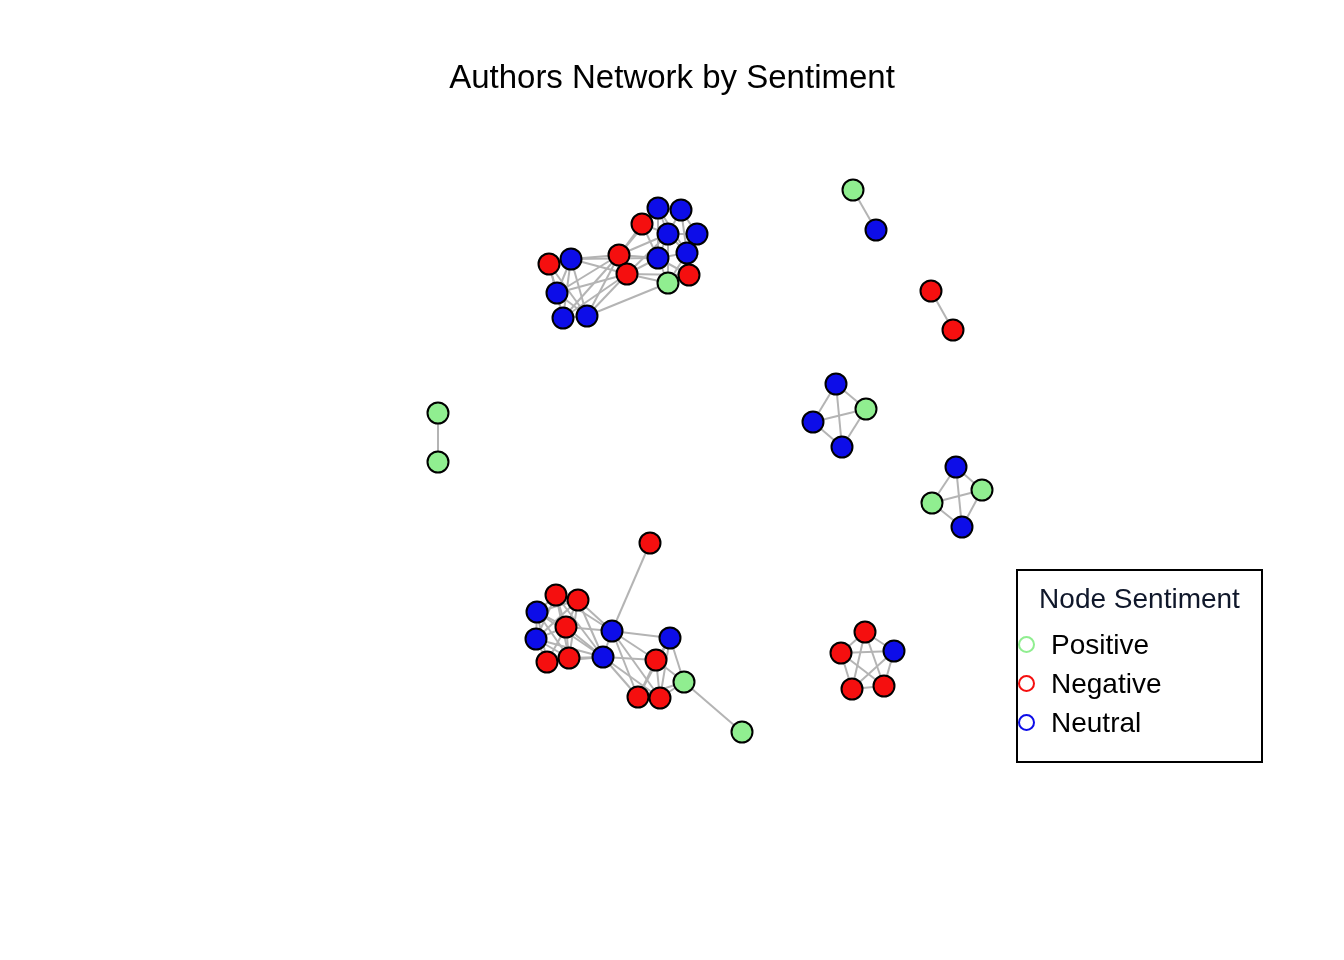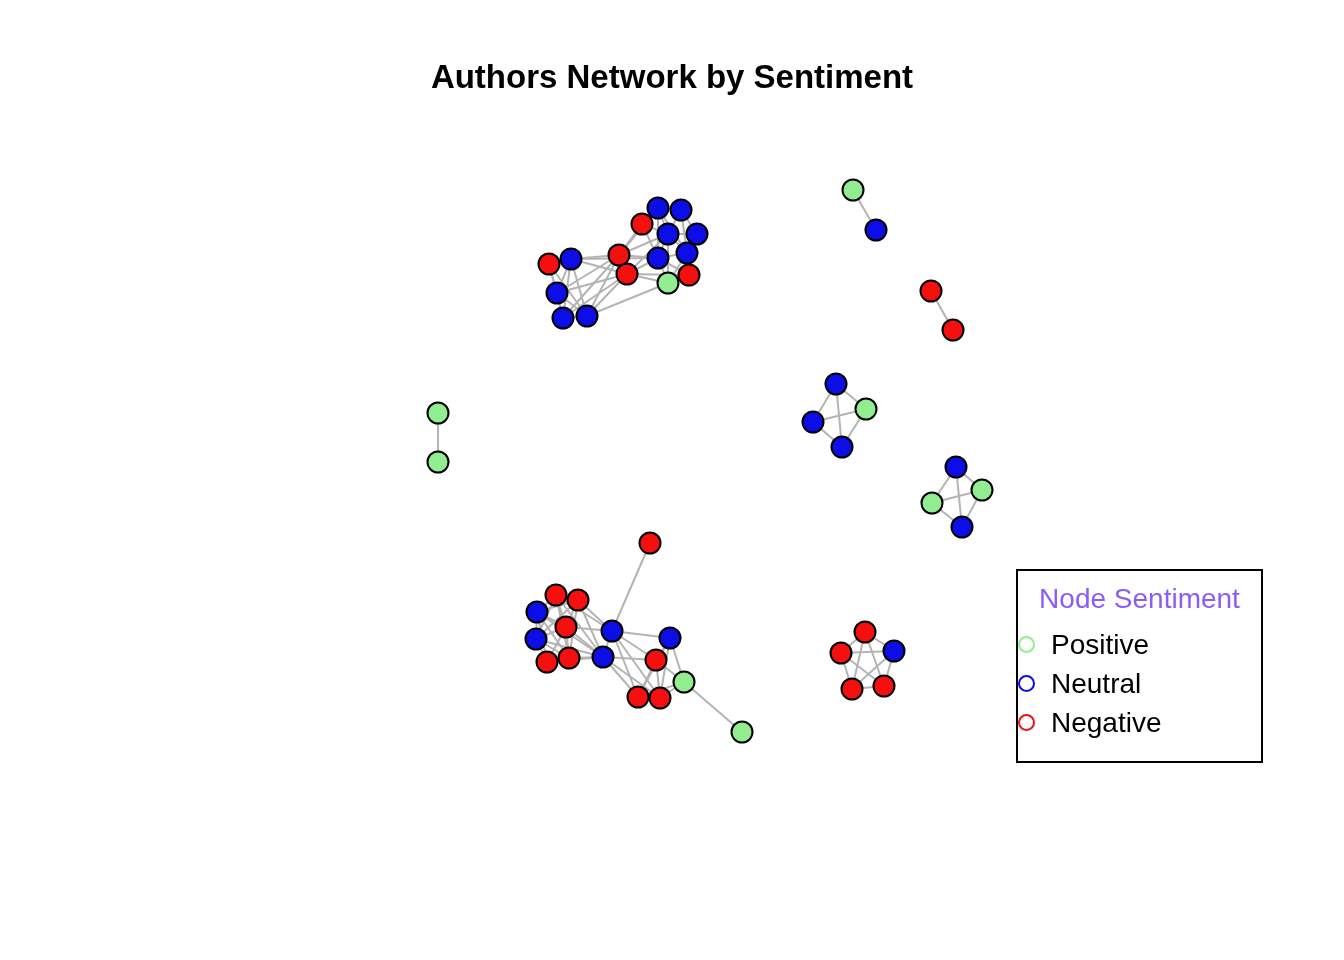--- a/index.html
+++ b/index.html
@@ -9,39 +9,39 @@
     font-family: "Liberation Sans", sans-serif;
     position: relative;
     overflow: hidden;
   }
   .plot-title {
     position: absolute;
     top: 58px; left: 0;
     width: 1344px;
     text-align: center;
     font-size: 33px;
-    font-weight: bold;
+    font-weight: normal;
     color: #000000;
     letter-spacing: 0px;
   }
   #graph-svg {
     position: absolute;
     top: 0; left: 0;
   }
   .legend-box {
     position: absolute;
     left: 1016px; top: 569px;
     width: 247px; height: 194px;
     border: 2px solid #000000;
     background: #ffffff;
     box-sizing: border-box;
   }
   .legend-title {
     font-size: 28px;
-    color: #8b5cf6;
+    color: #0f172a;
     text-align: center;
     margin: 12px 0 10px 0;
     line-height: 32px;
   }
   .legend-item {
     display: flex;
     align-items: center;
     height: 39px;
   }
   .legend-swatch {
@@ -241,20 +241,20 @@
 
 <div class="plot-title">Authors Network by Sentiment</div>
 
 <div class="legend-box">
   <div class="legend-title">Node Sentiment</div>
   <div class="legend-item">
     <span class="legend-swatch" style="border-color: rgb(144, 238, 144);"></span>
     <span class="legend-label">Positive</span>
   </div>
   <div class="legend-item">
+    <span class="legend-swatch" style="border-color: rgb(245, 15, 15);"></span>
+    <span class="legend-label">Negative</span>
+  </div>
+  <div class="legend-item">
     <span class="legend-swatch" style="border-color: rgb(13, 13, 232);"></span>
     <span class="legend-label">Neutral</span>
   </div>
-  <div class="legend-item">
-    <span class="legend-swatch" style="border-color: rgb(245, 15, 15);"></span>
-    <span class="legend-label">Negative</span>
-  </div>
 </div>
 
 </body></html>

